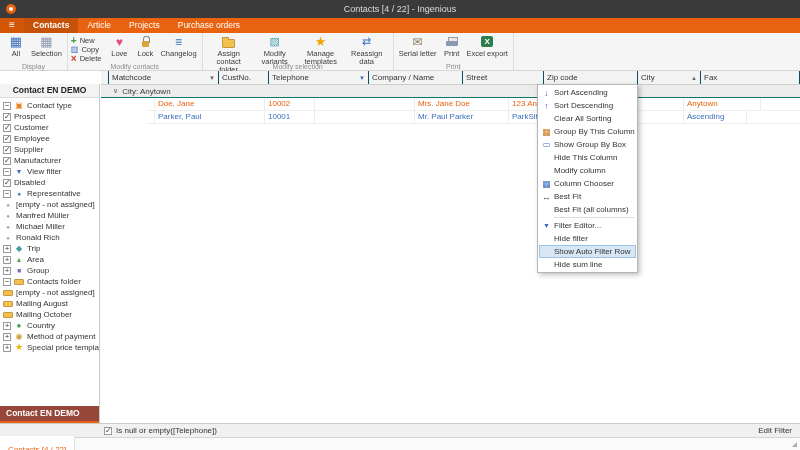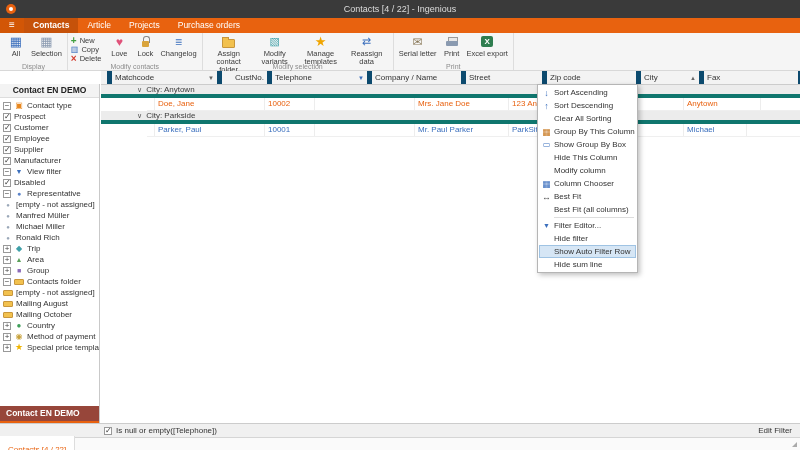--- a/index.html
+++ b/index.html
@@ -60,24 +60,24 @@
   .expand{width:8px;height:8px;border:1px solid #999;background:#fff;font-size:8px;line-height:6px;text-align:center;color:#444;flex:none;}
   .cbx{width:8px;height:8px;border:1px solid #999;background:#fff;flex:none;position:relative;}
   .cbx.on::before{content:'✓';position:absolute;left:0;top:-2px;font-size:8px;color:#333;}
   .ticon{width:10px;flex:none;}
   .sb-nav{margin-top:auto;flex:none;}
   .navbtn{height:15px;line-height:15px;font-size:8.5px;font-weight:bold;color:#fff;padding-left:6px;white-space:nowrap;overflow:hidden;}
 
   
   .content{position:absolute;left:101px;top:71px;width:699px;height:352px;background:#fff;overflow:hidden;}
   .grid-header{display:flex;height:14px;background:#f3f3f3;border-bottom:1px solid #ccc;}
-  .gh-cell{position:relative;border-right:5px solid #0c4a6e;font-size:8px;color:#333;padding:0 3px;white-space:nowrap;overflow:hidden;flex:none;display:flex;align-items:center;gap:2px;}
+  .gh-cell{position:relative;border-right:1px solid #0c4a6e;font-size:8px;color:#333;padding:0 3px;white-space:nowrap;overflow:hidden;flex:none;display:flex;align-items:center;gap:2px;}
   .gh-mark{margin-left:auto;font-size:6px;color:#666;flex:none;}
   .gh-mark.blue{color:#3b6fbd;}
-  .group-row{display:flex;align-items:center;height:13px;background:#ececec;border-bottom:4px solid #0f766e;font-size:8px;color:#3a3a3a;padding-left:24px;}
+  .group-row{display:flex;align-items:center;height:13px;background:#ececec;border-bottom:1px solid #0f766e;font-size:8px;color:#3a3a3a;}
   .group-row::before{content:'∨';margin:0 4px 0 12px;font-size:7px;color:#555;}
   .data-row{display:flex;height:13px;border-bottom:1px solid #efefef;font-size:8px;margin-left:46px;}
   .dr-cell{flex:none;padding:0 3px;line-height:12px;border-right:1px solid #ededed;white-space:nowrap;overflow:hidden;}
 
   
   .context-menu{position:absolute;left:537px;top:84px;width:101px;background:#fff;border:1px solid #b5b5b5;box-shadow:2px 2px 5px rgba(0,0,0,.25);padding:1px;z-index:10;}
   .menu-item{display:flex;align-items:center;height:13px;font-size:8px;color:#333;white-space:nowrap;overflow:hidden;}
   .menu-item.hl{background:#d6e6f5;box-shadow:inset 0 0 0 1px #9fc3e3;}
   .mi-icon{width:15px;flex:none;text-align:center;display:inline-flex;align-items:center;justify-content:center;}
   .menu-sep{height:1px;background:#ddd;margin:1px 2px 1px 15px;}
@@ -332,21 +332,21 @@
       </div>
   </div>
 
   <div class="content">
     <div class="grid-header" id="gridhead">
         <div class="gh-cell" style="width: 8px;"></div>
         <div class="gh-cell" style="width: 110px;">
           <span>Matchcode</span>
           <span class="gh-mark">▼</span>
         </div>
-        <div class="gh-cell" style="width: 50px; justify-content: flex-end;">
+        <div class="gh-cell" style="width: 50px;">
           <span>CustNo.</span>
         </div>
         <div class="gh-cell" style="width: 100px;">
           <span>Telephone</span>
           <span class="gh-mark blue">▼</span>
         </div>
         <div class="gh-cell" style="width: 94px;">
           <span>Company / Name</span>
         </div>
         <div class="gh-cell" style="width: 81px;">
@@ -371,32 +371,29 @@
           <div class="dr-cell" style="width: 8px;"></div>
           <div class="dr-cell" style="width: 110px;">Doe, Jane</div>
           <div class="dr-cell" style="width: 50px;">10002</div>
           <div class="dr-cell" style="width: 100px;"></div>
           <div class="dr-cell" style="width: 94px;">Mrs. Jane Doe</div>
           <div class="dr-cell" style="width: 81px;">123 Anywhere Street</div>
           <div class="dr-cell" style="width: 94px;"></div>
           <div class="dr-cell" style="width: 77px;">Anytown</div>
           <div class="dr-cell" style="width: 99px;"></div>
         </div>
-        <div class="group-row">
-          <span>City: Parkside</span>
-        </div>
         <div class="data-row" style="color: rgb(59, 111, 189);">
           <div class="dr-cell" style="width: 8px;"></div>
           <div class="dr-cell" style="width: 110px;">Parker, Paul</div>
           <div class="dr-cell" style="width: 50px;">10001</div>
           <div class="dr-cell" style="width: 100px;"></div>
           <div class="dr-cell" style="width: 94px;">Mr. Paul Parker</div>
           <div class="dr-cell" style="width: 81px;">ParkSite 1</div>
           <div class="dr-cell" style="width: 94px;"></div>
-          <div class="dr-cell" style="width: 63px;">Michael</div>
+          <div class="dr-cell" style="width: 63px;">Ascending</div>
           <div class="dr-cell" style="width: 99px;"></div>
         </div>
       </div>
   </div>
 
   <div class="context-menu" id="ctxmenu">
       <div class="menu-item">
         <span class="mi-icon" style="color: rgb(59, 111, 189); font-size: 9px;">↓</span>
         <span>Sort Ascending</span>
       </div>

